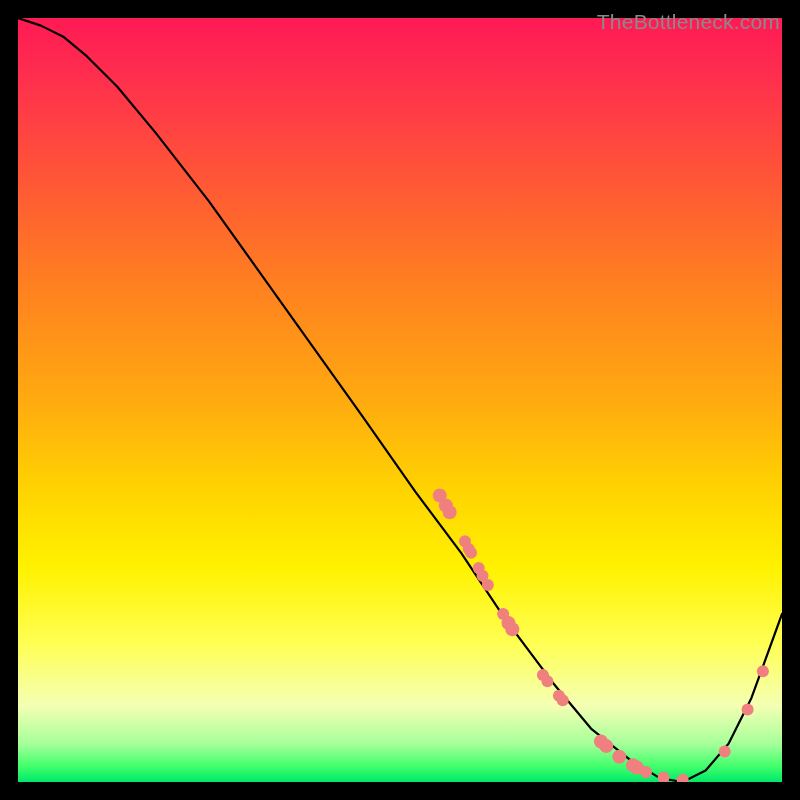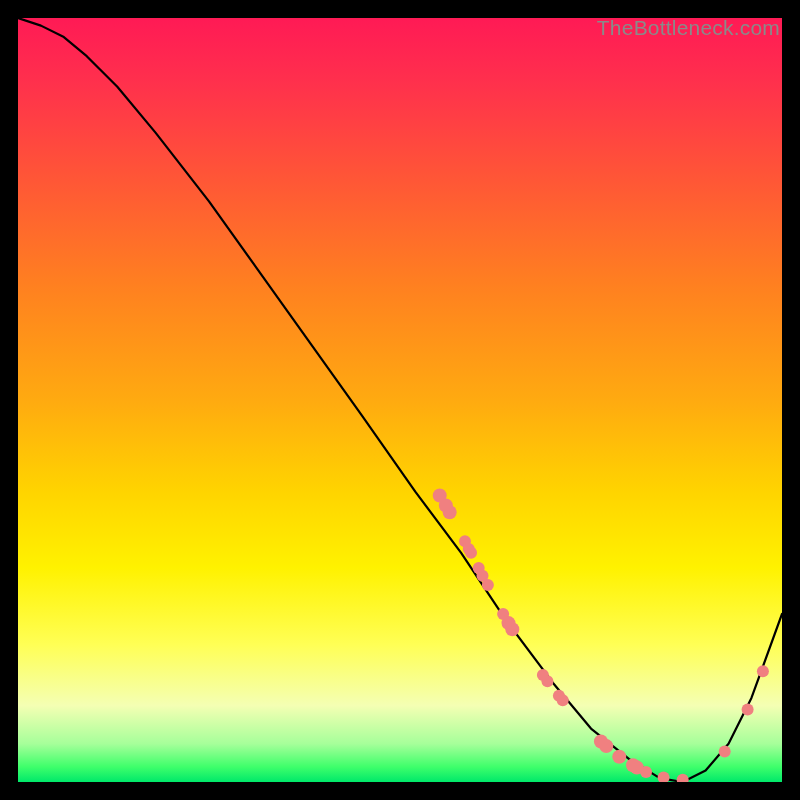--- a/index.html
+++ b/index.html
@@ -46,21 +46,21 @@
     stroke: #000;
     stroke-width: 2.2;
     stroke-linejoin: round;
     stroke-linecap: round;
   }
   .dot {
     fill: #f08080;
   }
   .watermark {
     position: absolute;
-    top: 16px;
+    top: 10px;
     right: 20px;
     color: #8a8a8a;
     font-family: Arial, Helvetica, sans-serif;
     font-size: 21px;
     font-weight: 400;
     letter-spacing: 0.2px;
   }
 </style>
 </head>
 <body>

